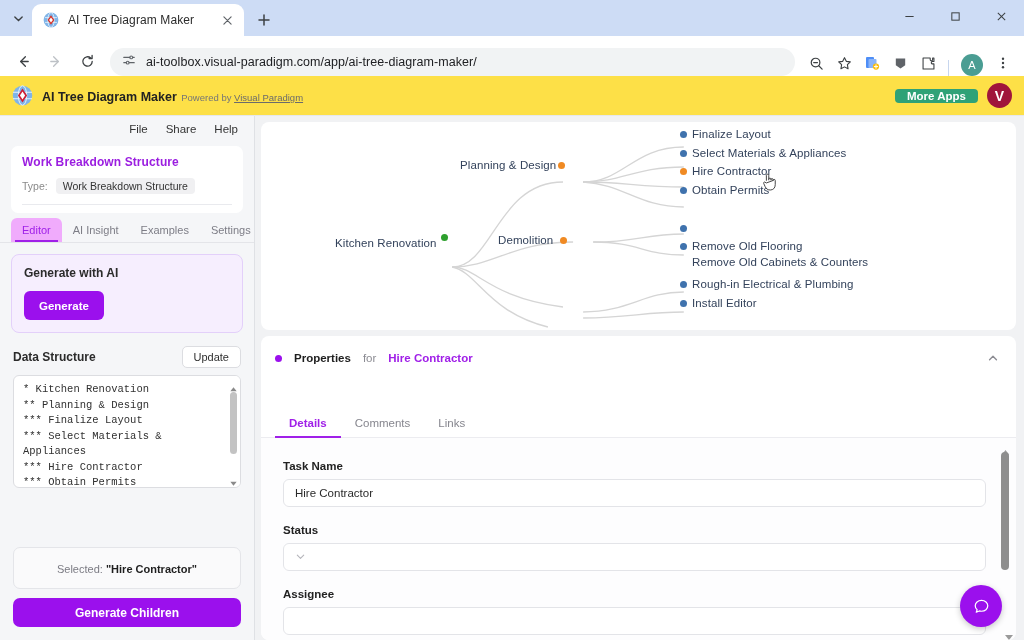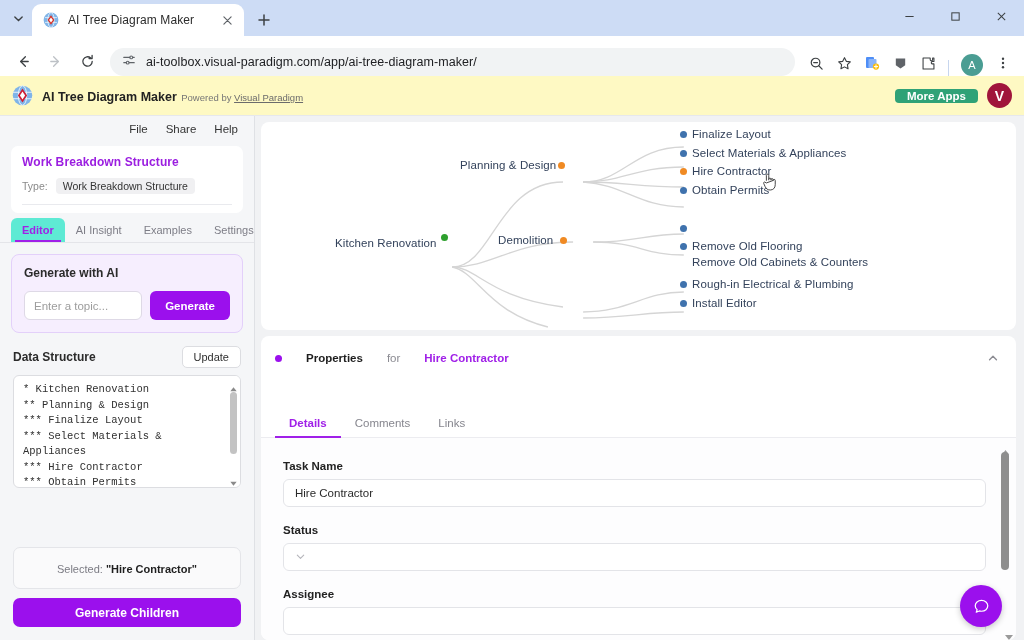--- a/index.html
+++ b/index.html
@@ -55,21 +55,21 @@
   .tb-sep { width: 1px; height: 16px; background: #c7d6ee; margin: 0 5px; flex:0 0 1px; }
   .avatar-btn {
     width: 22px; height: 22px; border-radius: 50%; background: #4a9d93; color: #fff;
     font-size: 11px; display: flex; align-items: center; justify-content: center;
     cursor: pointer; flex: 0 0 22px; margin: 0 5px;
   }
 
   
   .viewport { flex: 1; background: #f1f2f4; display: flex; flex-direction: column; min-height: 0; }
   .app-header {
-    height: 40px; background: #fef9c3; border-bottom: 1px solid #e6e8ec;
+    height: 40px; background: #fde047; border-bottom: 1px solid #e6e8ec;
     display: flex; align-items: center; padding: 0 12px; gap: 9px; flex: 0 0 40px;
   }
   .vp-logo { width: 21px; height: 21px; flex: 0 0 21px; }
   .app-titles { flex: 1; min-width: 0; }
   .app-title { font-size: 12.5px; font-weight: bold; color: #222; line-height: 1.15; }
   .app-sub { font-size: 9.5px; color: #767676; line-height: 1.25; }
   .app-sub a { color: #6b6b6b; text-decoration: underline; }
   .more-apps {
     background: #2fa277; color: #fff; font-size: 11.5px; font-weight: bold;
     border: none; border-radius: 4px; padding: 1px 12px; cursor: pointer;
@@ -98,21 +98,21 @@
   .doc-type-chip {
     font-size: 10.5px; color: #333; background: #f0f0f2; border-radius: 4px; padding: 2px 7px;
   }
   .doc-divider { height: 1px; background: #e9eaee; margin: 10px 0 0; }
 
   .tabs { display: flex; align-items: flex-end; gap: 0; padding: 5px 11px 0; }
   .stab {
     font-size: 11px; color: #7d7d86; padding: 6px 11px 6px; cursor: pointer;
     border-radius: 6px 6px 0 0; position: relative; white-space: nowrap;
   }
-  .stab.active { color: #a020e8; font-weight: bold; background: #5eead4; }
+  .stab.active { color: #a020e8; font-weight: normal; background: #f0abfc; }
   .stab.active::after {
     content: ''; position: absolute; left: 4px; right: 4px; bottom: 0; height: 2px; background: #a020e8;
   }
   .tabs-rule { height: 1px; background: #e4e5e9; }
 
   .gen-ai {
     margin: 11px 11px 0; background: #f6eefe; border: 1px solid #e3d0fa;
     border-radius: 8px; padding: 11px 12px 12px;
   }
   .gen-ai-title { font-size: 12px; font-weight: bold; color: #2b2b2b; }
@@ -172,21 +172,21 @@
     position: absolute; font-size: 11.5px; color: #33425b; white-space: nowrap;
     cursor: pointer; letter-spacing: .1px;
   }
   .node-dot { position: absolute; width: 7px; height: 7px; border-radius: 50%; cursor: pointer; }
   .cursor-hand { position: absolute; left: 768px; top: 186px; width: 16px; height: 20px; }
 
   .props {
     background: #fff; border-radius: 8px; flex: 1; display: flex; flex-direction: column;
     min-height: 0; position: relative; overflow: hidden;
   }
-  .props-head { display: flex; align-items: center; padding: 13px 14px 0; gap: 24px; }
+  .props-head { display: flex; align-items: center; padding: 13px 14px 0; gap: 12px; }
   .props-dot { width: 7px; height: 7px; border-radius: 50%; background: #9b10ed; flex:0 0 7px; }
   .props-lbl { font-size: 11.5px; font-weight: bold; color: #1e1e1e; }
   .props-for { font-size: 11.5px; color: #8b8b92; }
   .props-target { font-size: 11.5px; font-weight: bold; color: #a020e8; }
   .props-collapse { margin-left: auto; width: 18px; height: 18px; display:flex;
     align-items:center; justify-content:center; cursor: pointer; }
 
   .ptabs { display: flex; padding: 10px 14px 0; border-bottom: 1px solid #ececf0; }
   .ptab { font-size: 11.5px; color: #86868e; padding: 5px 14px 8px; cursor: pointer; position: relative; margin-top: 35px; }
   .ptab.active { color: #a020e8; font-weight: bold; }
@@ -382,21 +382,20 @@
           <div class="stab active">Editor</div>
           <div class="stab">AI Insight</div>
           <div class="stab">Examples</div>
           <div class="stab">Settings</div>
         </div>
         <div class="tabs-rule"></div>
 
         <div class="gen-ai">
           <div class="gen-ai-title">Generate with AI</div>
           <div class="gen-ai-row">
-            <input class="topic-input" type="text" placeholder="Enter a topic..." style="">
             <button class="gen-btn">Generate</button>
           </div>
         </div>
 
         <div class="ds-head">
           <span class="ds-title">Data Structure</span>
           <button class="ds-update">Update</button>
         </div>
         <div class="ds-box">
           <div class="ds-text">* Kitchen Renovation

